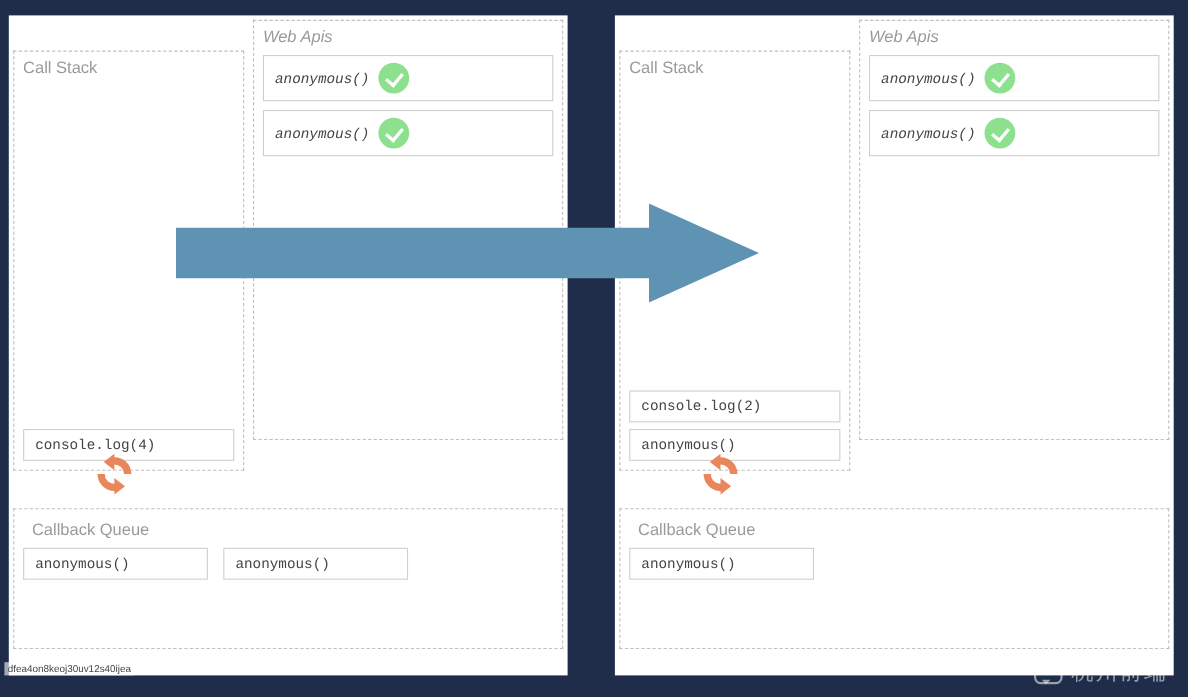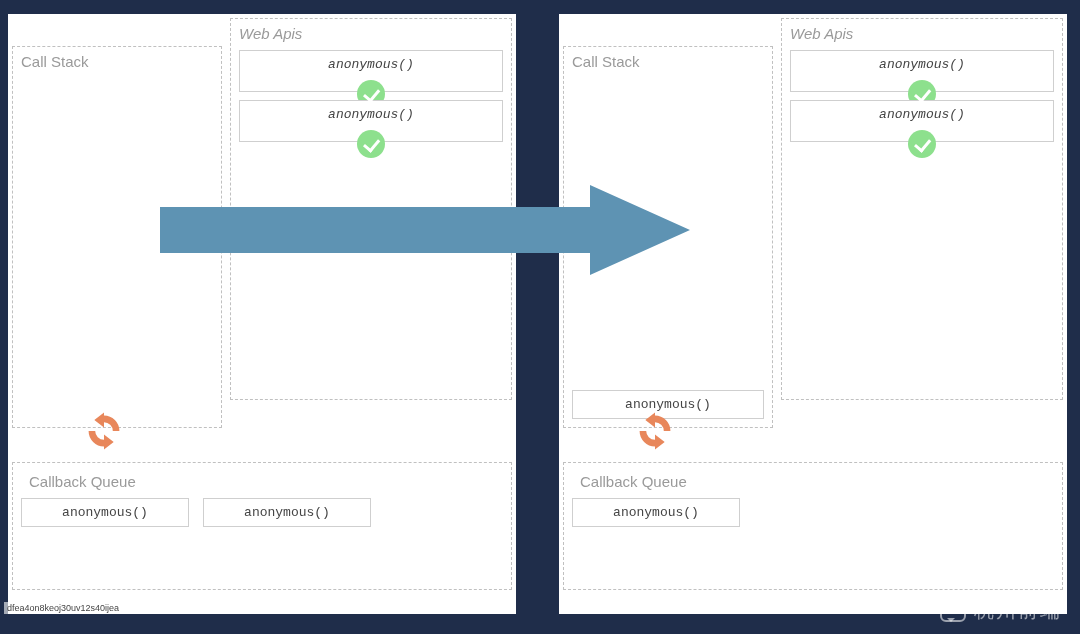--- a/index.html
+++ b/index.html
@@ -41,21 +41,20 @@
   .item {
     border: 1px solid #cfcfcf;
     background: #fff;
     padding: 6px 10px;
     font-family: "Courier New", monospace;
     font-size: 13px;
     color: #444;
     display: flex;
     align-items: center;
     gap: 8px;
-    flex-direction: column;
   }
   .webapi-list { padding: 4px 8px; display: flex; flex-direction: column; gap: 8px; }
   .webapi-list .item { height: 42px; }
 
   .check {
     width: 28px; height: 28px;
     border-radius: 50%;
     background: #8de08d;
     display: inline-flex;
     align-items: center; justify-content: center;
@@ -121,20 +120,23 @@
     padding: 1px 3px;
   }
 </style>
 </head>
 <body>
 
 <div class="diagram left">
   <div class="row-top">
     <div class="panel callstack">
       <div class="panel-title">Call Stack</div>
+      <div class="stack-bottom">
+        <div class="item">console.log(4)</div>
+      </div>
     </div>
     <div class="panel webapis">
       <div class="panel-title">Web Apis</div>
       <div class="webapi-list">
         <div class="item">
           <span>anonymous()</span>
           <span class="check"></span>
         </div>
         <div class="item">
           <span>anonymous()</span>
@@ -160,20 +162,21 @@
       <div class="item">anonymous()</div>
     </div>
   </div>
 </div>
 
 <div class="diagram right">
   <div class="row-top">
     <div class="panel callstack">
       <div class="panel-title">Call Stack</div>
       <div class="stack-bottom">
+        <div class="item">console.log(2)</div>
         <div class="item">anonymous()</div>
       </div>
     </div>
     <div class="panel webapis">
       <div class="panel-title">Web Apis</div>
       <div class="webapi-list">
         <div class="item">
           <span>anonymous()</span>
           <span class="check"></span>
         </div>

